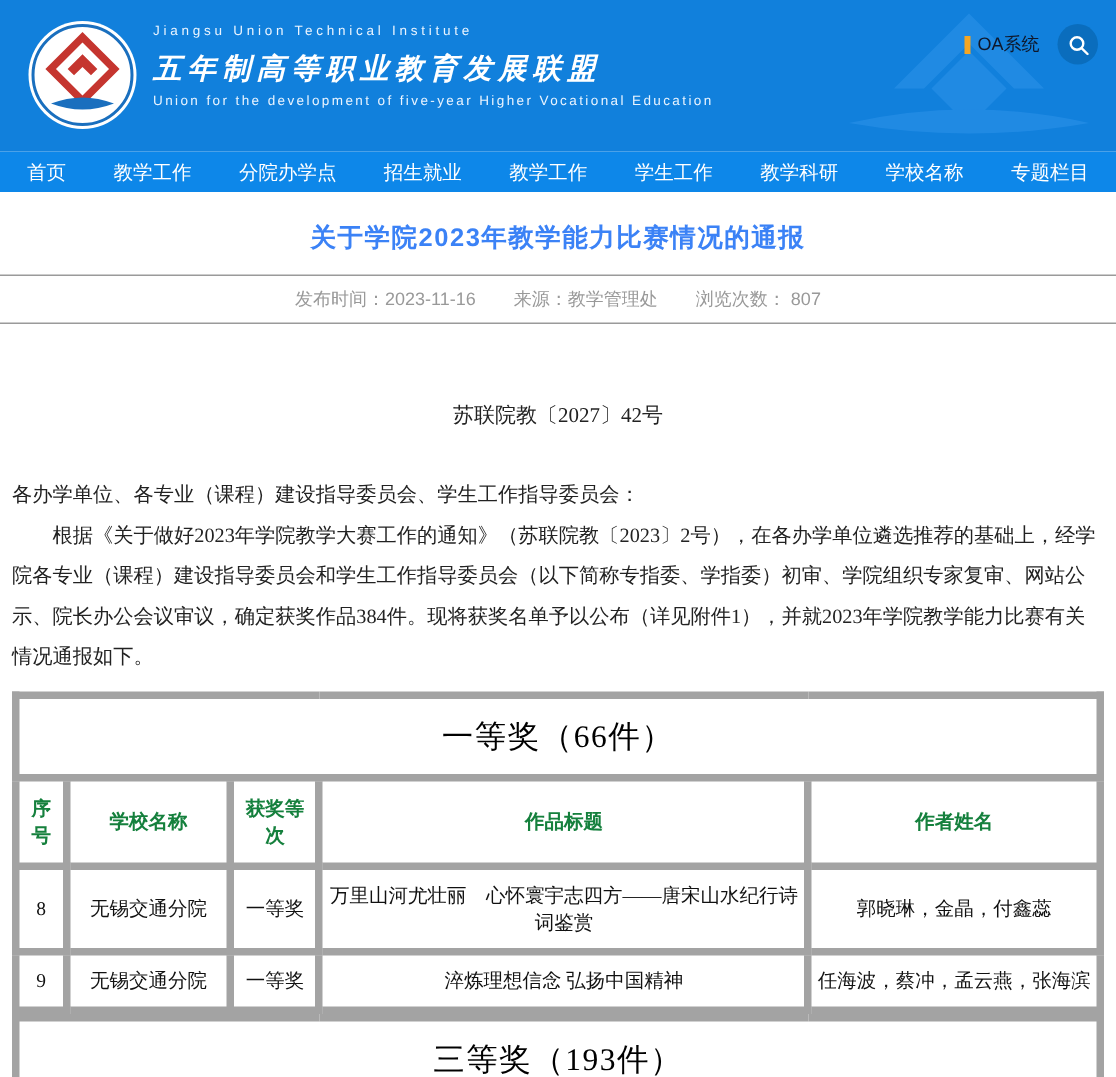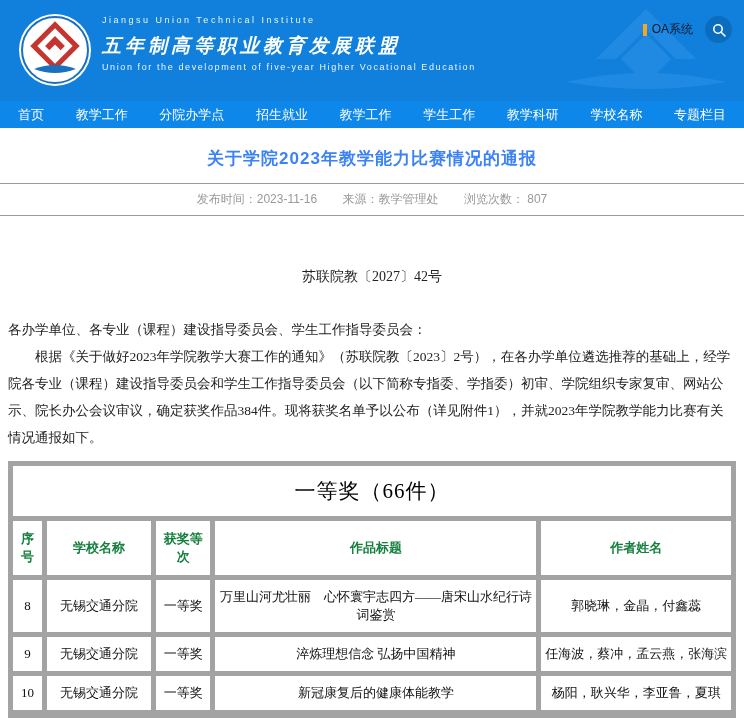--- a/index.html
+++ b/index.html
@@ -180,27 +180,20 @@
               <td class="cell">万里山河尤壮丽　心怀寰宇志四方——唐宋山水纪行诗词鉴赏</td>
               <td class="cell">郭晓琳，金晶，付鑫蕊</td>
             </tr>
             <tr>
               <td class="cell">9</td>
               <td class="cell">无锡交通分院</td>
               <td class="cell">一等奖</td>
               <td class="cell">淬炼理想信念 弘扬中国精神</td>
               <td class="cell">任海波，蔡冲，孟云燕，张海滨</td>
             </tr>
-            <tr>
-              <td class="cell">10</td>
-              <td class="cell">无锡交通分院</td>
-              <td class="cell">一等奖</td>
-              <td class="cell">新冠康复后的健康体能教学</td>
-              <td class="cell">杨阳，耿兴华，李亚鲁，夏琪</td>
-            </tr>
           </tbody>
         </table>
         <table class="awards">
           <colgroup>
             <col class="c-idx">
             <col class="c-school">
             <col class="c-grade">
             <col class="c-title">
             <col class="c-auth">
           </colgroup>

